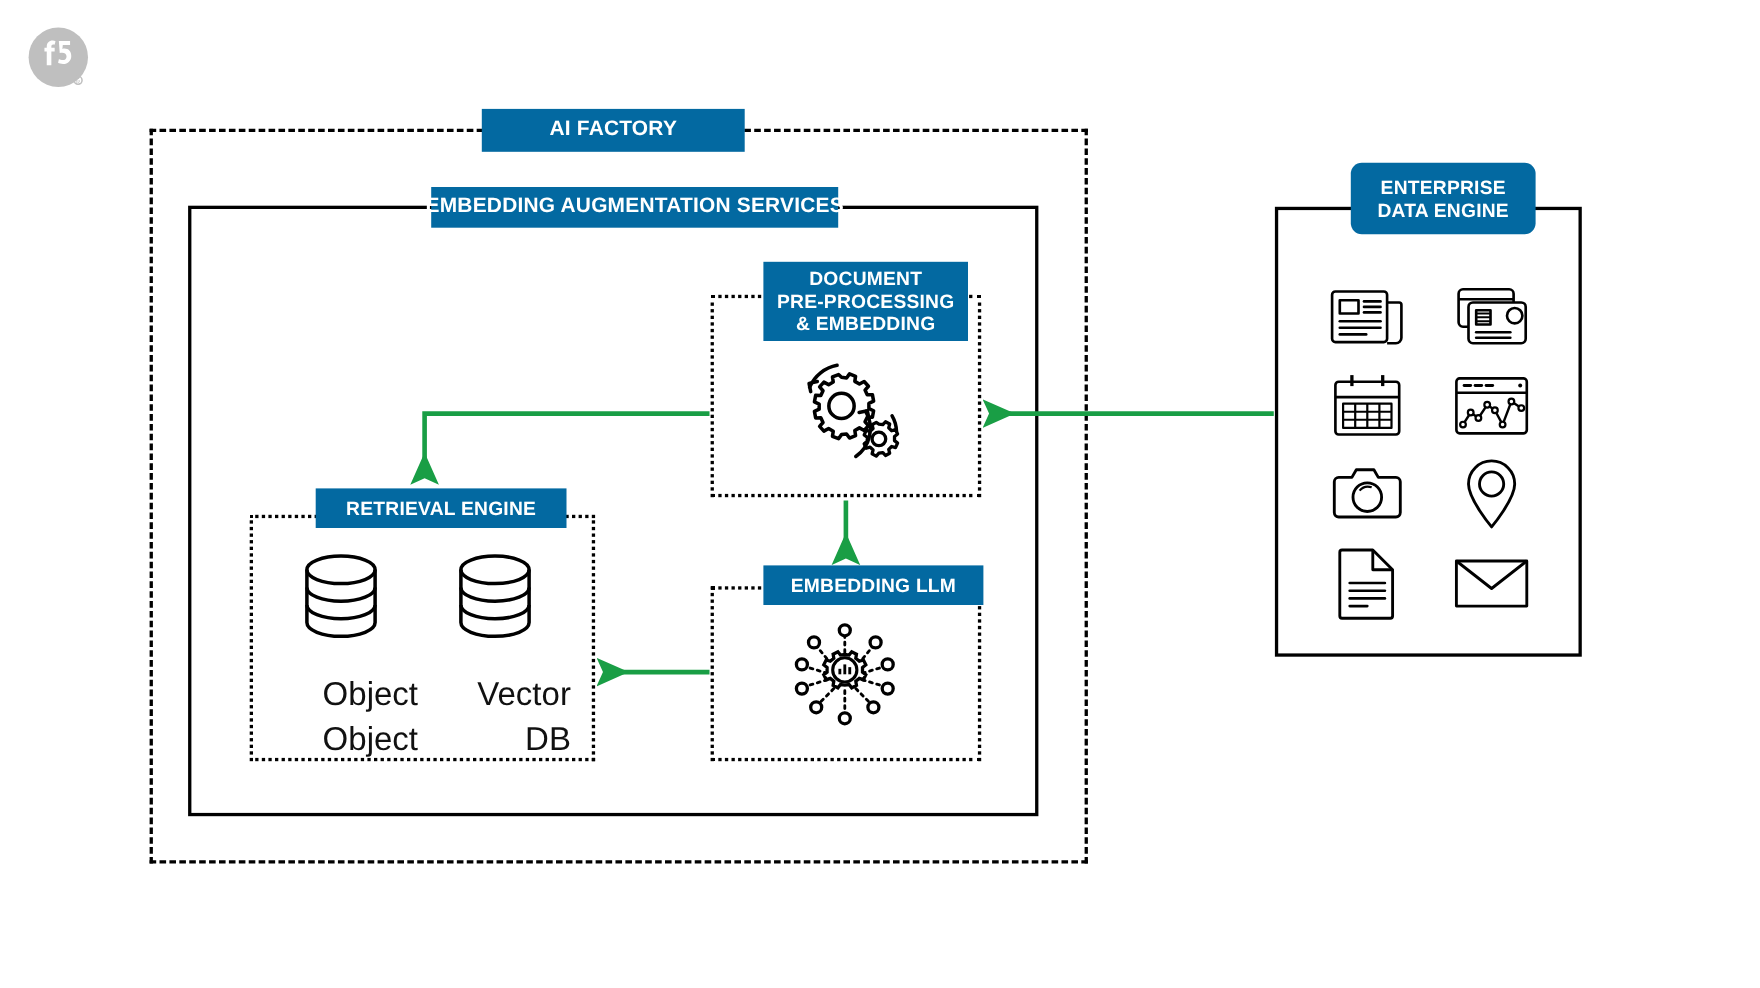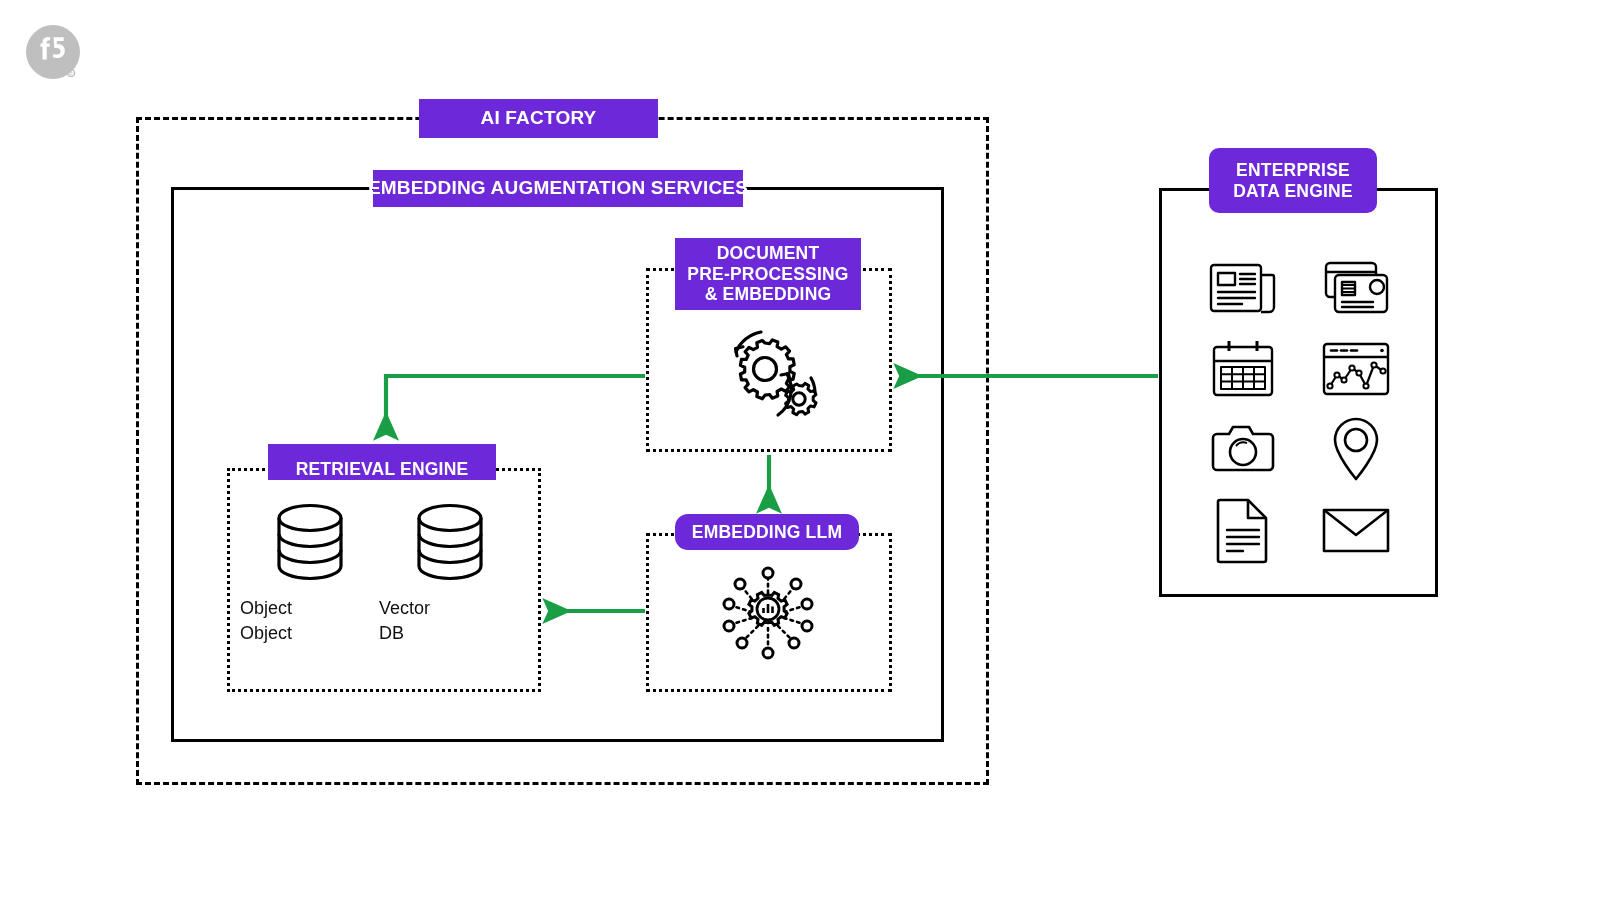--- a/index.html
+++ b/index.html
@@ -35,64 +35,66 @@
     background: transparent;
   }
   .box-dashed  { border: 3px dashed #000; }
   .box-solid   { border: 3px solid  #000; }
   .box-dotted  { border: 3px dotted #000; }
 
   
   .chip {
     position: absolute;
     box-sizing: border-box;
-    background: #6d28d9;
+    background: #0369a1;
     color: #ffffff;
     font-weight: bold;
     text-align: center;
     letter-spacing: 0.2px;
     display: flex;
     flex-direction: column;
     align-items: center;
     justify-content: center;
     z-index: 40;
     white-space: nowrap;
+    margin-left: 19px;
   }
   .chip span { display: block; line-height: 1.18; }
 
   #chip-ai-factory    { left: 419px; top: 99px;  width: 239px; height: 39px; font-size: 19px; }
   #chip-ras           { left: 373px; top: 170px; width: 370px; height: 37px; font-size: 19px; }
   #chip-docprep       { left: 675px; top: 238px; width: 186px; height: 72px; font-size: 17.5px; }
-  #chip-embllm        { left: 675px; top: 514px; width: 184px; height: 36px; font-size: 17.5px; border-radius: 13px; }
-  #chip-retrieval     { left: 268px; top: 444px; width: 228px; height: 36px; font-size: 17.5px; justify-content: flex-end; }
+  #chip-embllm        { left: 675px; top: 514px; width: 200px; height: 36px; font-size: 17.5px; }
+  #chip-retrieval     { left: 268px; top: 444px; width: 228px; height: 36px; font-size: 17.5px; }
   #chip-eds           { left: 1209px; top: 148px; width: 168px; height: 65px; font-size: 17.5px; border-radius: 10px; }
 
   
   #frame-ai-factory   { left: 136px; top: 117px; width: 853px; height: 668px; }
   #frame-ras          { left: 171px; top: 187px; width: 773px; height: 555px; }
   #frame-docprep      { left: 646px; top: 268px; width: 246px; height: 184px; }
   #frame-embllm       { left: 646px; top: 533px; width: 246px; height: 159px; }
   #frame-retrieval    { left: 227px; top: 468px; width: 314px; height: 224px; }
   #frame-eds          { left: 1159px; top: 188px; width: 279px; height: 409px; }
 
   
   .icon-wrap { position: absolute; z-index: 20; }
   #icon-gears       { left: 715px; top: 330px; width: 108px; height: 100px; }
   #icon-llm         { left: 718px; top: 562px; width: 100px; height: 100px; }
   #icon-obj-store   { left: 272px; top: 502px; width: 76px;  height: 82px; }
   #icon-vector-db   { left: 412px; top: 502px; width: 76px;  height: 82px; }
 
   .db-label {
     position: absolute;
     width: 140px;
-    text-align: left;
-    font-size: 18px;
+    text-align: right;
+    font-size: 30px;
     line-height: 1.38;
     color: #111111;
     z-index: 20;
+    margin-top: 15px;
   }
   #label-obj-store { left: 240px; top: 596px; }
   #label-vector-db { left: 379px; top: 596px; }
 
   
   #eds-icons {
     position: absolute;
     left: 1186px;
     top: 248px;
     width: 226px;

